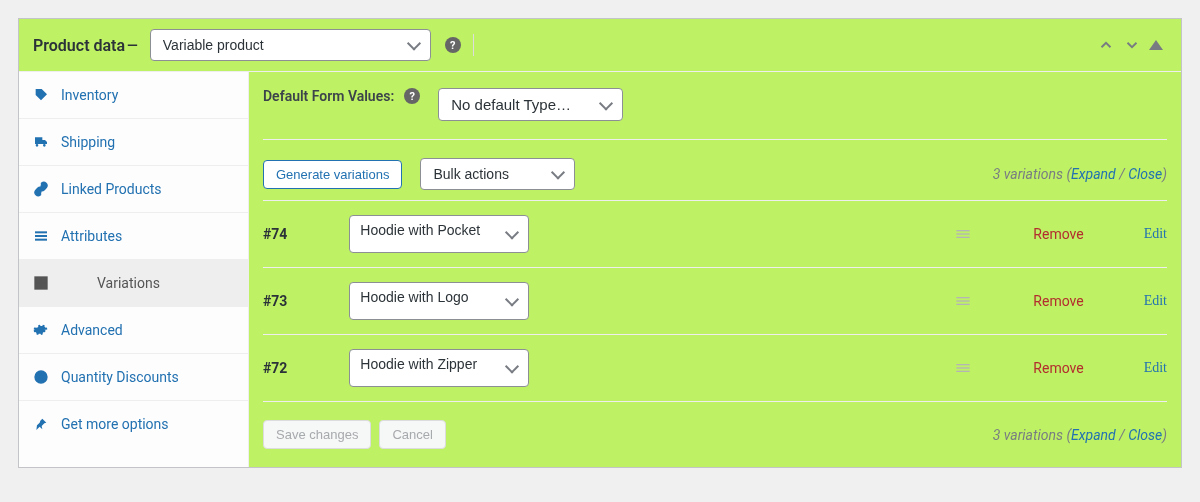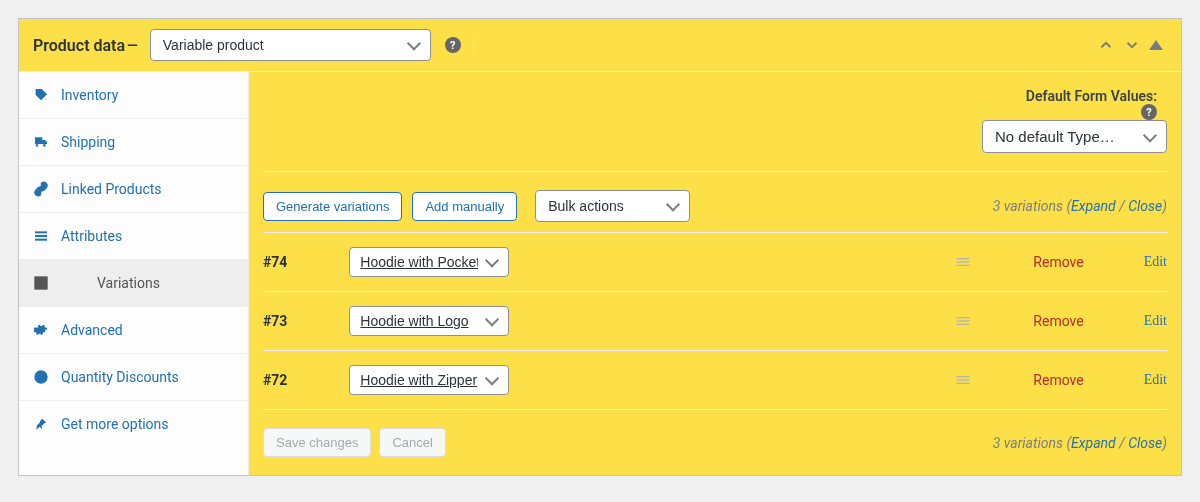--- a/index.html
+++ b/index.html
@@ -5,21 +5,21 @@
   * { box-sizing: border-box; }
   body {
     margin: 0;
     padding: 18px;
     background: #f0f0f1;
     font-family: -apple-system, BlinkMacSystemFont, "Segoe UI", Roboto, sans-serif;
     font-size: 14px;
     color: #2c3338;
   }
   .panel {
-    background: #fde047;
+    background: #bef264;
     border: 1px solid #c3c4c7;
   }
   .panel-header {
     display: flex;
     align-items: center;
     padding: 10px 14px;
     border-bottom: 1px solid #eee;
   }
   .panel-title {
     font-size: 16px;
@@ -45,21 +45,21 @@
     content: "";
     position: absolute;
     right: 12px;
     top: 50%;
     width: 8px; height: 8px;
     border-right: 2px solid #787c82;
     border-bottom: 2px solid #787c82;
     transform: translateY(-65%) rotate(45deg);
     pointer-events: none;
   }
-  .select-wrap.sm select.styled { width: 160px; padding:6px 30px 6px 10px;text-decoration:underline; }
+  .select-wrap.sm select.styled { width: 180px; padding:6px 30px 14px 10px; }
   .select-wrap.bulk select.styled { width: 155px; }
   .select-wrap.default select.styled { width: 185px; font-size:15px;}
   .help-icon {
     display: inline-flex;
     width: 16px; height: 16px;
     border-radius: 50%;
     background: #666;
     color: #fff;
     align-items: center;
     justify-content: center;
@@ -109,23 +109,22 @@
     color: #555;
     gap: 48px;
   }
   .tab.active .ico { color: #555; }
   .content {
     flex: 1;
     padding: 16px 14px 18px 14px;
   }
   .row {
     display: flex;
-    align-items: flex-end;
+    align-items: flex-start;
     margin-bottom: 18px;
-    flex-direction: column;
   }
   .row-label {
     font-weight: 600;
     margin-right: 10px;
     color: #3c434a;
   }
   .help-icon.sm { margin-left:0; margin-right:10px; }
   .actions-row {
     display: flex; align-items:center; gap:10px; margin-bottom:10px;
     border-top:1px solid #eee; padding-top:18px;
@@ -268,21 +267,20 @@
         <span class="help-icon sm">?</span>
         <div class="select-wrap default">
           <select class="styled">
             <option>No default Type…</option>
           </select>
         </div>
       </div>
 
       <div class="actions-row">
         <button class="btn-outline">Generate variations</button>
-        <button class="btn-outline">Add manually</button>
         <div class="select-wrap bulk">
           <select class="styled">
             <option>Bulk actions</option>
           </select>
         </div>
         <span class="variations-meta">
           <span>3 variations</span>
           (<a>Expand</a> / <a>Close</a>)
         </span>
       </div>

